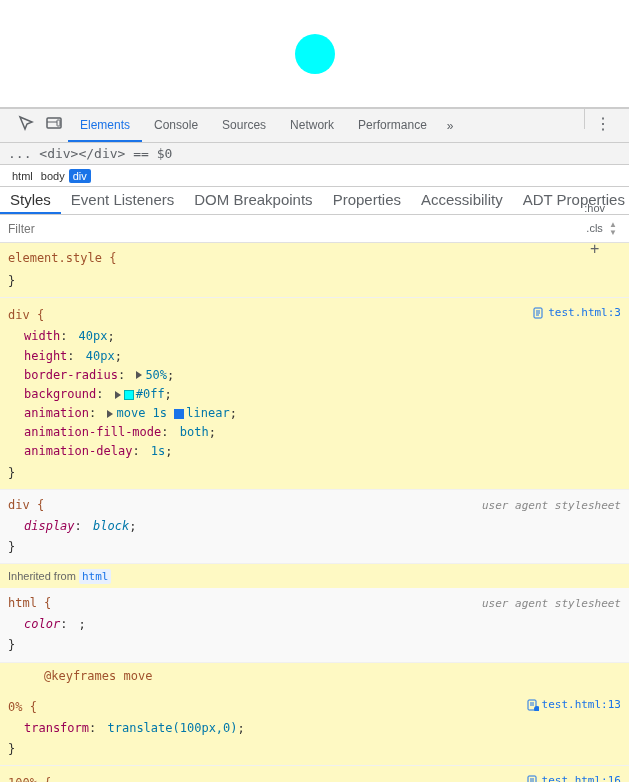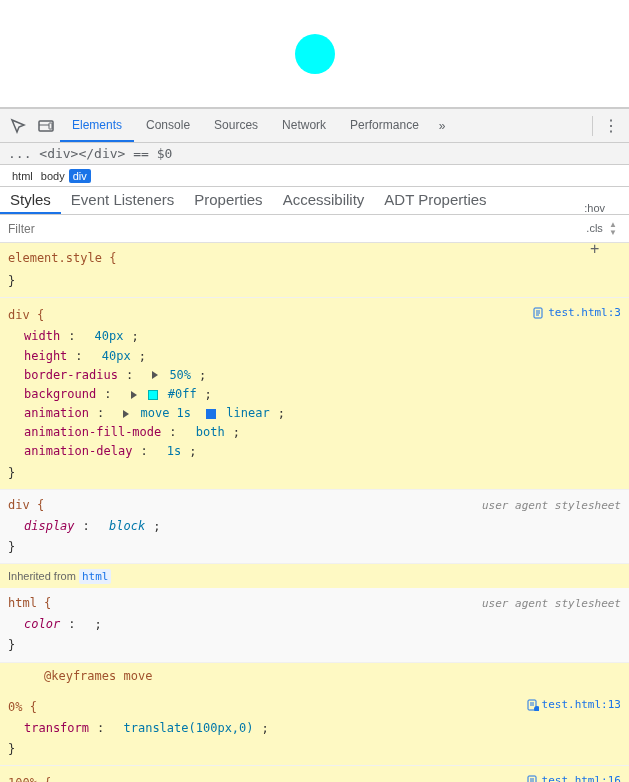--- a/index.html
+++ b/index.html
@@ -27,25 +27,25 @@
       width: 629px;
       background: #f3f3f3;
       border-top: 1px solid #ccc;
       font-size: 12px;
       color: #333;
     }
 
     
     .devtools-toolbar {
       display: flex;
-      align-items: center;
+      align-items: flex-start;
       background: #f3f3f3;
       border-bottom: 1px solid #ccc;
       height: 34px;
-      padding: 0 4px;
+      padding: 0 12px;
     }
     .toolbar-icon {
       width: 28px;
       height: 28px;
       display: flex;
       align-items: center;
       justify-content: center;
       cursor: pointer;
       border-radius: 3px;
       color: #5f6368;
@@ -228,21 +228,20 @@
       color: #a0522d;
       font-weight: normal;
     }
     .style-brace {
       color: #333;
     }
     .style-property-line {
       padding: 0 8px 0 24px;
       display: flex;
       align-items: center;
-      gap: 8px;
     }
     .style-prop {
       color: #905;
     }
     .style-colon {
       color: #333;
       margin-right: 4px;
     }
     .style-value {
       color: #07a;
@@ -377,20 +376,23 @@
     <span class="crumb">body</span>
     <span class="crumb active">div</span>
   </div>
 
   <div class="panel-tabs">
     <div class="panel-tab active">
       <span>Styles</span>
     </div>
     <div class="panel-tab">
       <span>Event Listeners</span>
+    </div>
+    <div class="panel-tab">
+      <span>DOM Breakpoints</span>
     </div>
     <div class="panel-tab">
       <span>Properties</span>
     </div>
     <div class="panel-tab">
       <span>Accessibility</span>
     </div>
     <div class="panel-tab">
       <span>ADT Properties</span>
     </div>

